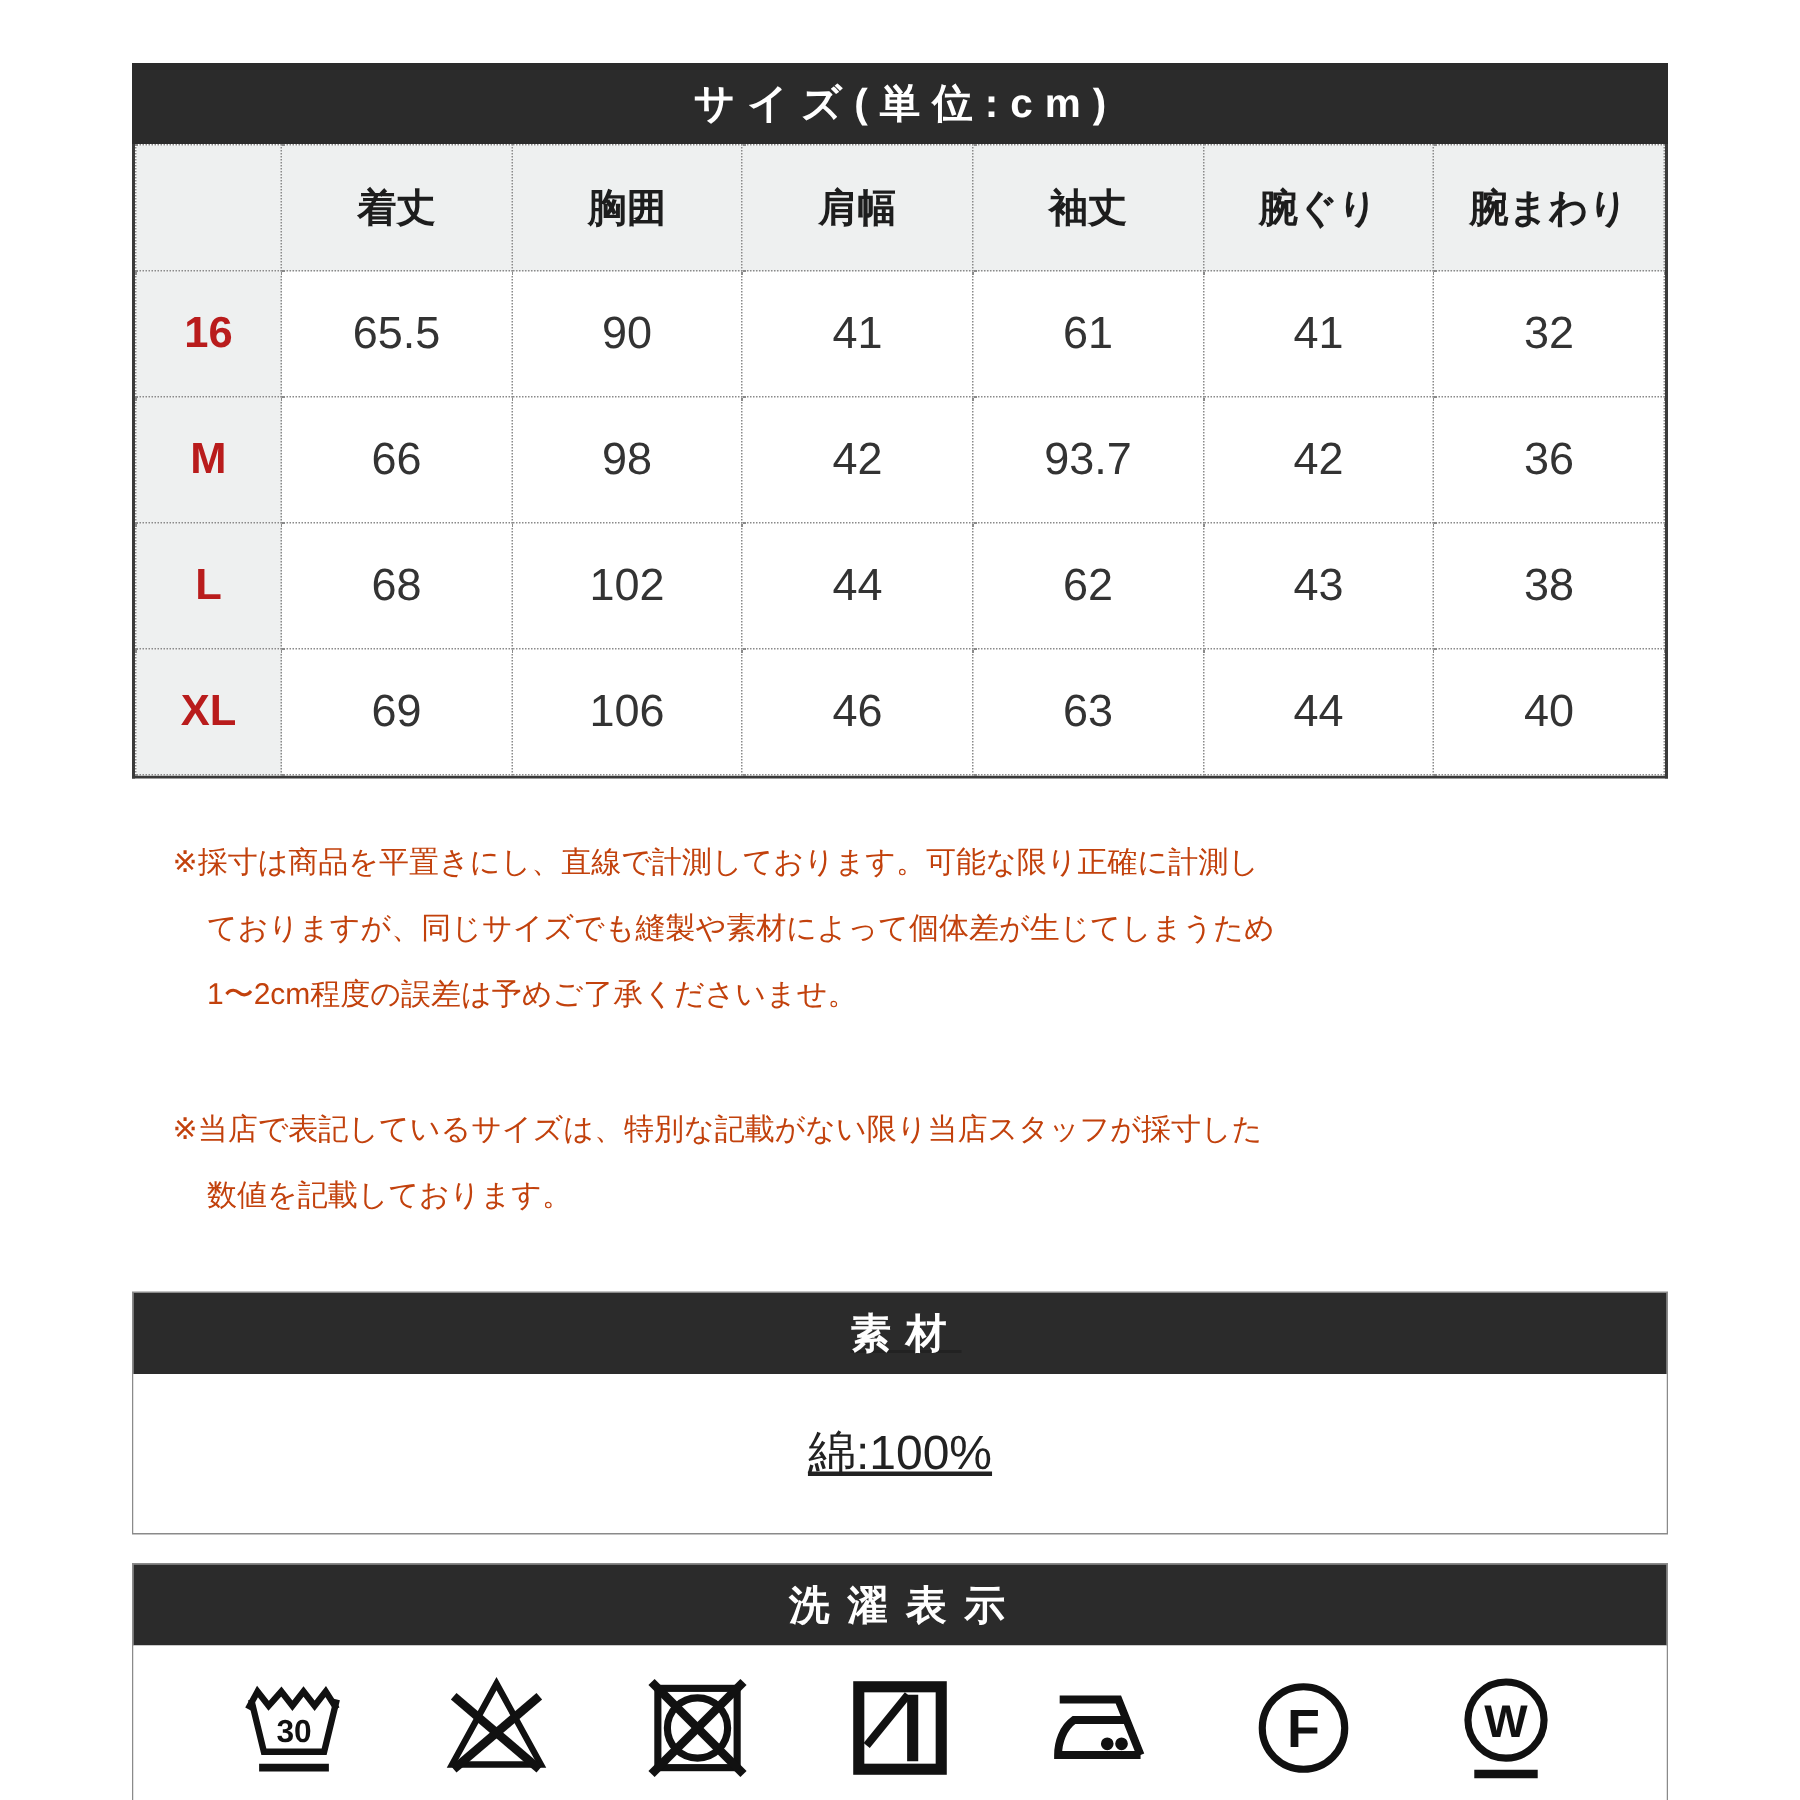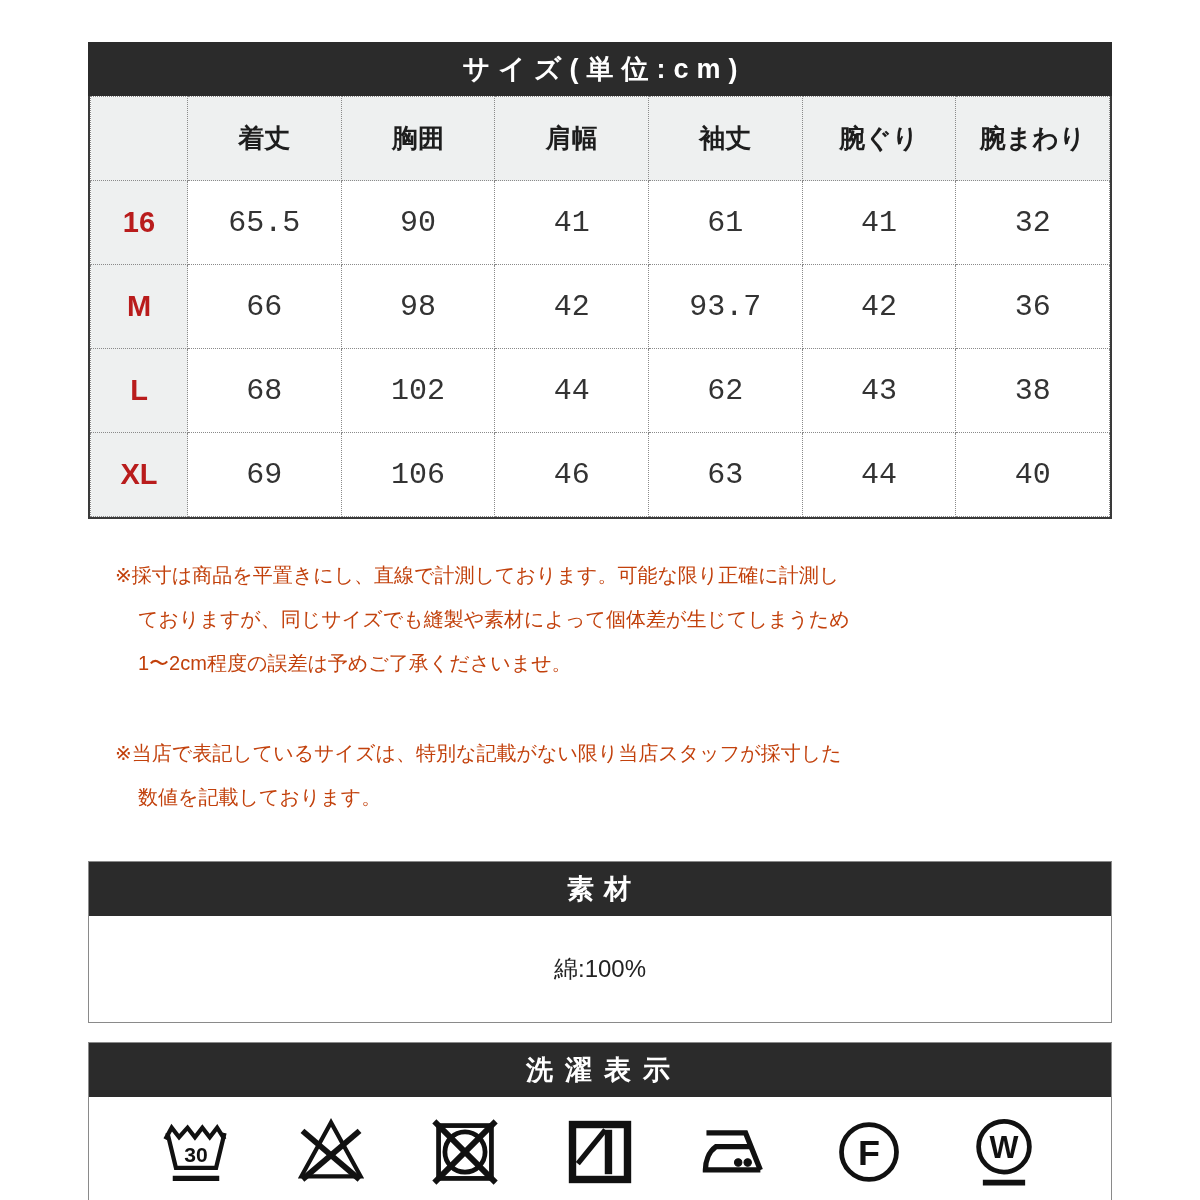--- a/index.html
+++ b/index.html
@@ -29,33 +29,33 @@
     border:1px dotted #8a8a8a;
     text-align:center; vertical-align:middle;
     height:84px;
   }
   table.size-table thead th {
     background:#eef0f0; font-weight:bold; font-size:26px; color:#1d1d1d;margin-top:38px;
   }
   table.size-table td.row-label {
     background:#eef0f0; font-weight:bold; font-size:29px; color:#b91c1c;
   }
-  table.size-table td.val { background:#ffffff; font-size:30px; font-weight:normal; color:#333;font-family:Liberation Mono, monospace; }
+  table.size-table td.val { background:#ffffff; font-size:30px; font-weight:normal; color:#333; }
 
   
   .note { margin-top:34px; padding-left:27px; font-size:20px; line-height:44px; color:#c2410c; }
   .note + .note { margin-top:46px; }
   .note .cont { padding-left:23px; }
 
   
   .boxed { border:1px solid #8a8a8a; }
-  .material-section { margin-top:42px; }
+  .material-section { margin-top:42px;text-decoration:underline; }
   .material-body {
     height:106px; display:flex; align-items:center; justify-content:center;
-    font-size:24px; color:#222; background:#fff;
+    font-size:32px; color:#222; background:#fff;
   }
   .laundry-section { margin-top:19px; }
   .laundry-body {
     height:110px; display:flex; align-items:center; justify-content:space-around;
     background:#fff; padding:0 40px;
   }
   .care-icon { width:78px; height:78px; display:flex; align-items:center; justify-content:center; }
   .care-icon svg { width:74px; height:74px; }
   .care-icon svg * { stroke:#111; }
   .care-icon svg text { stroke:none; fill:#111; font-weight:bold; font-family:"Liberation Sans","DejaVu Sans",sans-serif; }

